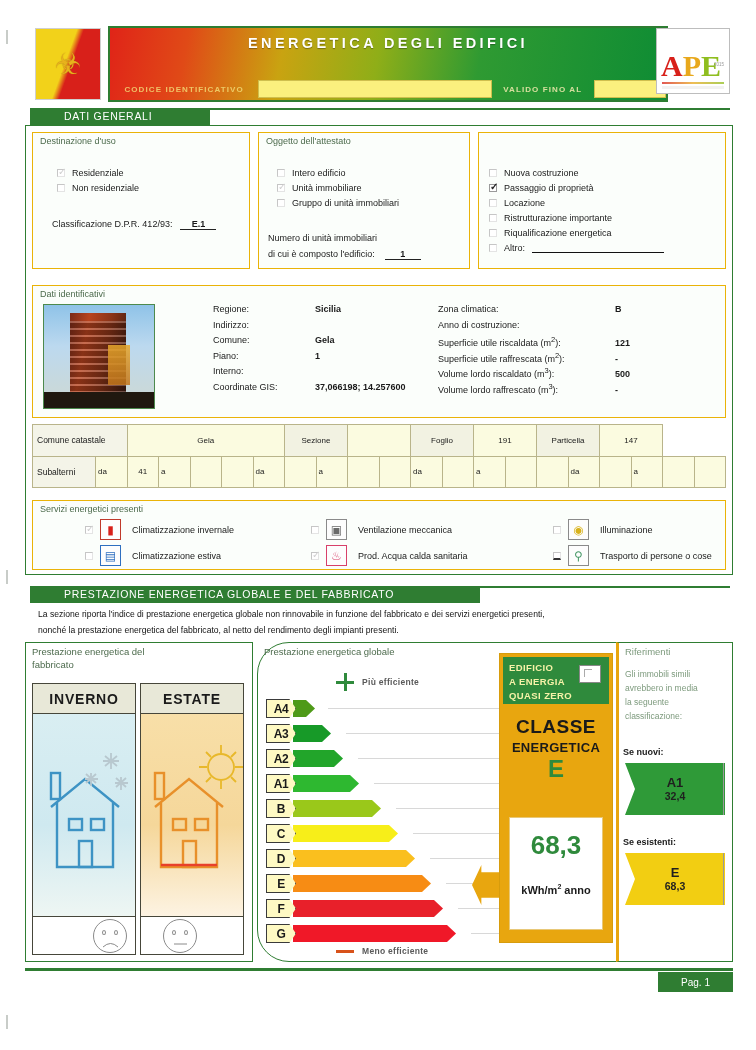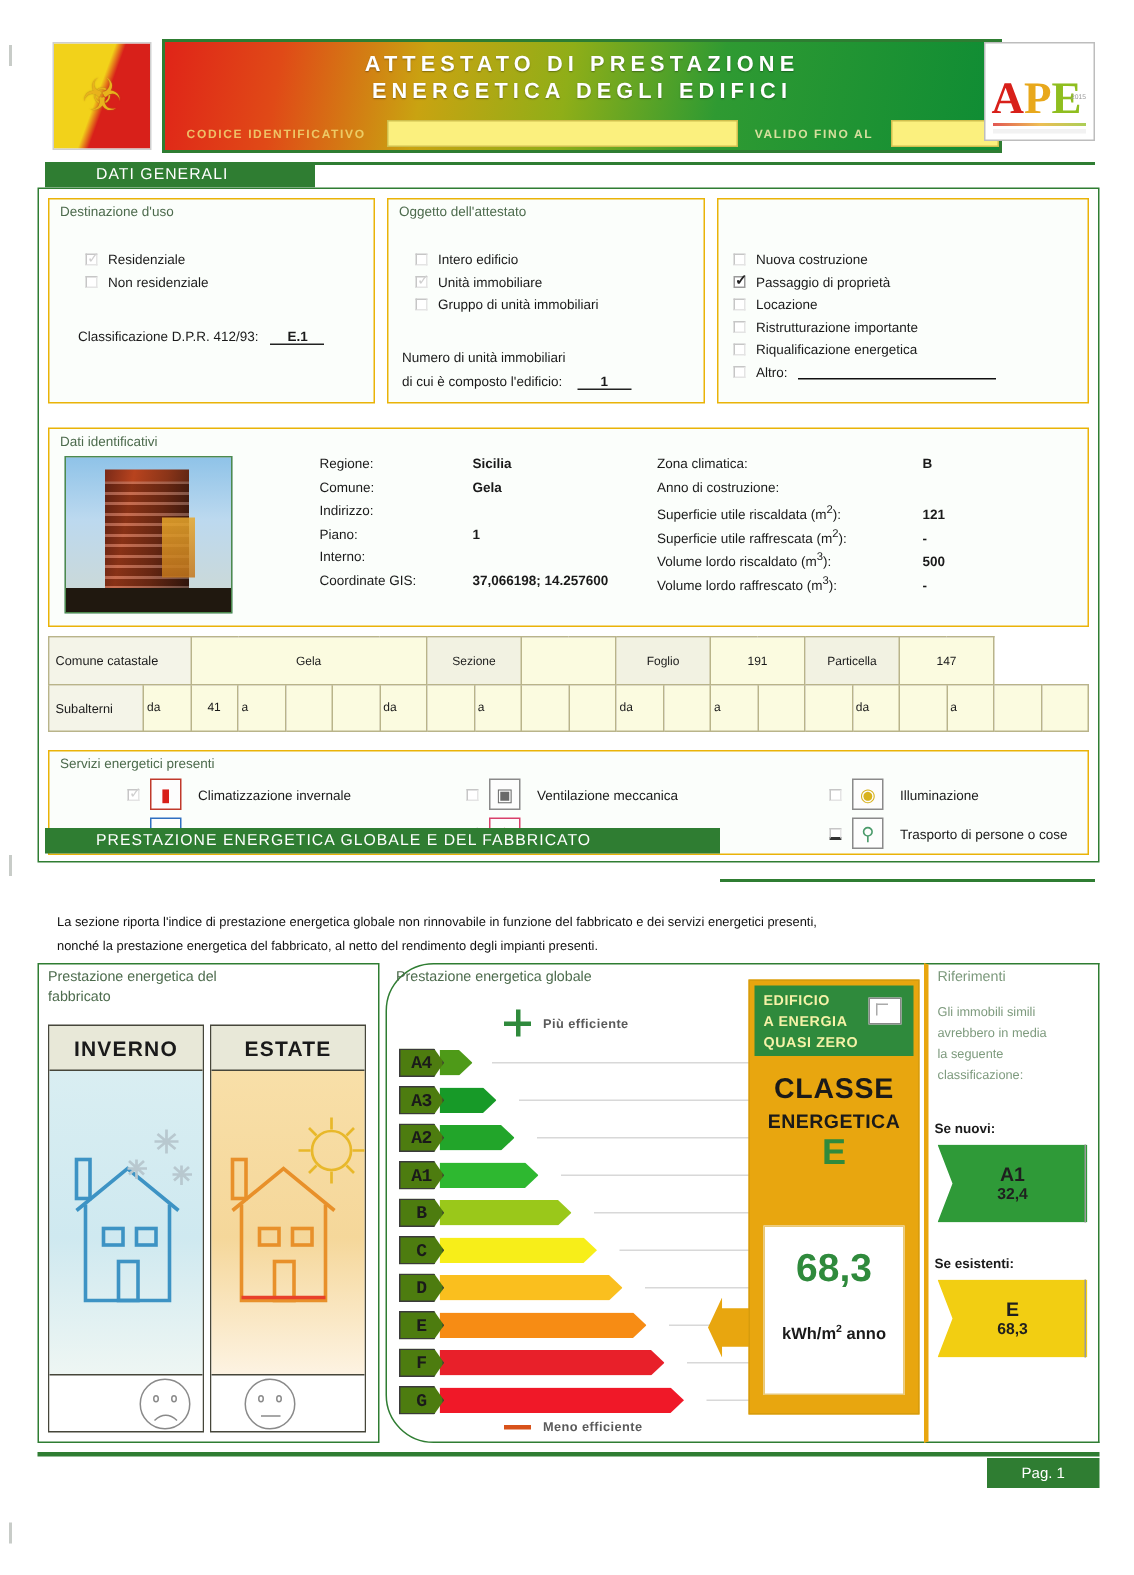--- a/index.html
+++ b/index.html
@@ -130,22 +130,22 @@
   .seasonhdr { height:30px; background:#e8e8d8; border-bottom:1px solid #46463a;
                display:flex; align-items:center; justify-content:center;
                font-size:14px; font-weight:bold; letter-spacing:.8px; }
   .seasonbody { position:absolute; left:0; right:0; top:30px; bottom:38px; }
   .seasonfoot { position:absolute; left:0; right:0; bottom:0; height:38px;
                 border-top:1px solid #46463a; background:#fff; }
 
   
   .barrow { position:absolute; display:flex; align-items:center; height:19px; }
   .tag {
-    width:30px; height:19px; background:#4d7c0f; border:1.4px solid #3a3a3a;
-    font-size:12px; font-weight:bold; font-family:Liberation Mono, monospace;
+    width:30px; height:19px; background:#fef9c3; border:1.4px solid #3a3a3a;
+    font-size:12px; font-weight:bold; font-family:Liberation Sans, sans-serif;
     display:flex; align-items:center; justify-content:center;
     clip-path: polygon(0 0, 78% 0, 100% 50%, 78% 100%, 0 100%);
     position:relative; z-index:3; letter-spacing:-.3px;
   }
   .bararr {
     height:17px; margin-left:-3px;
     clip-path: polygon(0 0, calc(100% - 9px) 0, 100% 50%, calc(100% - 9px) 100%, 0 100%);
   }
   .gline { position:absolute; height:1px; background:#d8d8d8; }
 
@@ -195,21 +195,20 @@
   <div class="spine" style="top:30px;"></div>
   <div class="spine" style="top:570px;"></div>
   <div class="spine" style="top:1015px;"></div>
 
   <div class="header">
     <div class="flag">
       <span class="trisk">☣</span>
     </div>
 
     <div class="titlebar">
-      <div class="t1">ATTESTATO DI PRESTAZIONE</div>
       <div class="t2">ENERGETICA DEGLI EDIFICI</div>
       <div class="codebar">
         <div class="lbl1">CODICE IDENTIFICATIVO</div>
         <div class="fld1"></div>
         <div class="lbl2">VALIDO FINO AL</div>
         <div class="fld2"></div>
       </div>
     </div>
 
     <div class="apelogo">
@@ -309,26 +308,26 @@
                   background:linear-gradient(180deg,#e8a82c,#c4761c);opacity:.85;"></div>
       <div style="position:absolute;left:0;right:0;bottom:0;height:16px;background:#20180f;"></div>
     </div>
 
     <div style="position:absolute; left:180px; top:18px; width:215px;">
       <div class="kvrow">
         <span class="k">Regione:</span>
         <span class="v">Sicilia</span>
       </div>
       <div class="kvrow">
+        <span class="k">Indirizzo:</span>
+        <span class="v"></span>
+      </div>
+      <div class="kvrow">
         <span class="k">Comune:</span>
         <span class="v">Gela</span>
-      </div>
-      <div class="kvrow">
-        <span class="k">Indirizzo:</span>
-        <span class="v"></span>
       </div>
       <div class="kvrow">
         <span class="k">Piano:</span>
         <span class="v">1</span>
       </div>
       <div class="kvrow">
         <span class="k">Interno:</span>
         <span class="v"></span>
       </div>
       <div class="kvrow">
@@ -434,21 +433,21 @@
       <span class="svcicon" style="color:#d8406a; border-color:#d8406a; margin-left:4px;">♨</span>
       <span style="margin-left:8px;">Prod. Acqua calda sanitaria</span>
     </div>
     <div style="position:absolute; left:520px; top:44px; display:flex; gap:3px; align-items:center;">
       <span class="cb faint" style="border-bottom:2px solid #333;"></span>
       <span class="svcicon" style="color:#4a9a6a; margin-left:4px;">⚲</span>
       <span style="margin-left:8px;">Trasporto di persone o cose</span>
     </div>
   </div>
 
-  <div class="banner" style="left:30px; top:552px; width:450px;">PRESTAZIONE ENERGETICA GLOBALE  E DEL FABBRICATO</div>
+  <div class="banner" style="left:30px; top:586px; width:450px;">PRESTAZIONE ENERGETICA GLOBALE  E DEL FABBRICATO</div>
   <div class="bannerline" style="left:480px; top:586px; width:250px;"></div>
 
   <div class="desc" style="left:38px; top:608px; width:690px;">La sezione riporta l'indice di prestazione energetica globale non rinnovabile in funzione del fabbricato e dei servizi energetici presenti,</div>
   <div class="desc" style="left:38px; top:624px; width:690px;">nonché la prestazione energetica del fabbricato, al netto del rendimento degli impianti presenti.</div>
 
   <div class="pnl" style="left:25px; top:642px; width:228px; height:320px;">
     <div class="cap">Prestazione energetica del</div>
     <div class="cap" style="top:16px;">fabbricato</div>
 
     <div class="seasonbox" style="left:6px; top:40px; width:104px; height:272px;">

